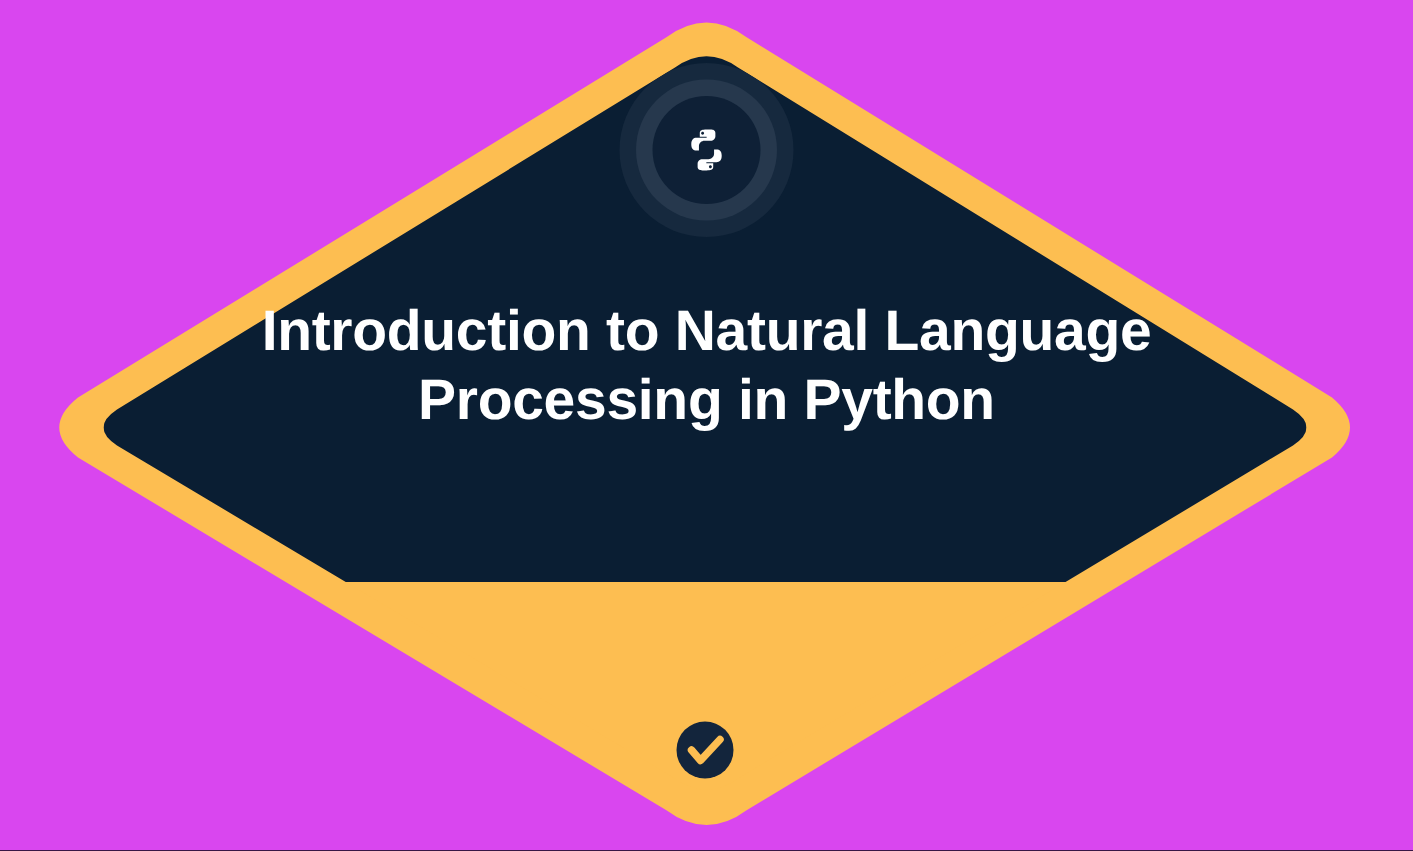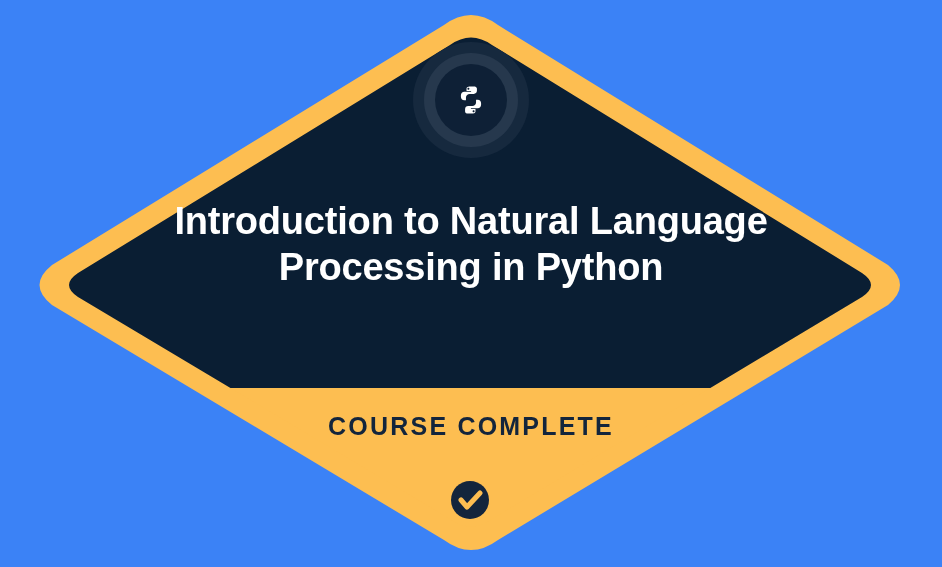--- a/index.html
+++ b/index.html
@@ -11,21 +11,21 @@
     width: 942px;
     height: 567px;
     overflow: hidden;
     font-family: "Liberation Sans", sans-serif;
   }
 
   #badge-stage {
     position: relative;
     width: 942px;
     height: 567px;
-    background: #3b82f6;
+    background: #d946ef;
   }
 
   #badge-svg {
     position: absolute;
     top: 0;
     left: 0;
     width: 942px;
     height: 567px;
     display: block;
   }
@@ -180,16 +180,15 @@
 
     <g>
       <circle cx="470" cy="500" r="19" fill="#13253C"></circle>
       <path d="M 461,500 L 467,507 L 480,493" fill="none" stroke="#FDBE51" stroke-width="5" stroke-linecap="round" stroke-linejoin="round"></path>
     </g>
   </svg>
 
   <div class="overlay">
     <div id="course-title">Introduction to Natural Language Processing in Python</div>
 
-    <div id="status-label">COURSE COMPLETE</div>
   </div>
 
 </div>
 
 </body></html>

